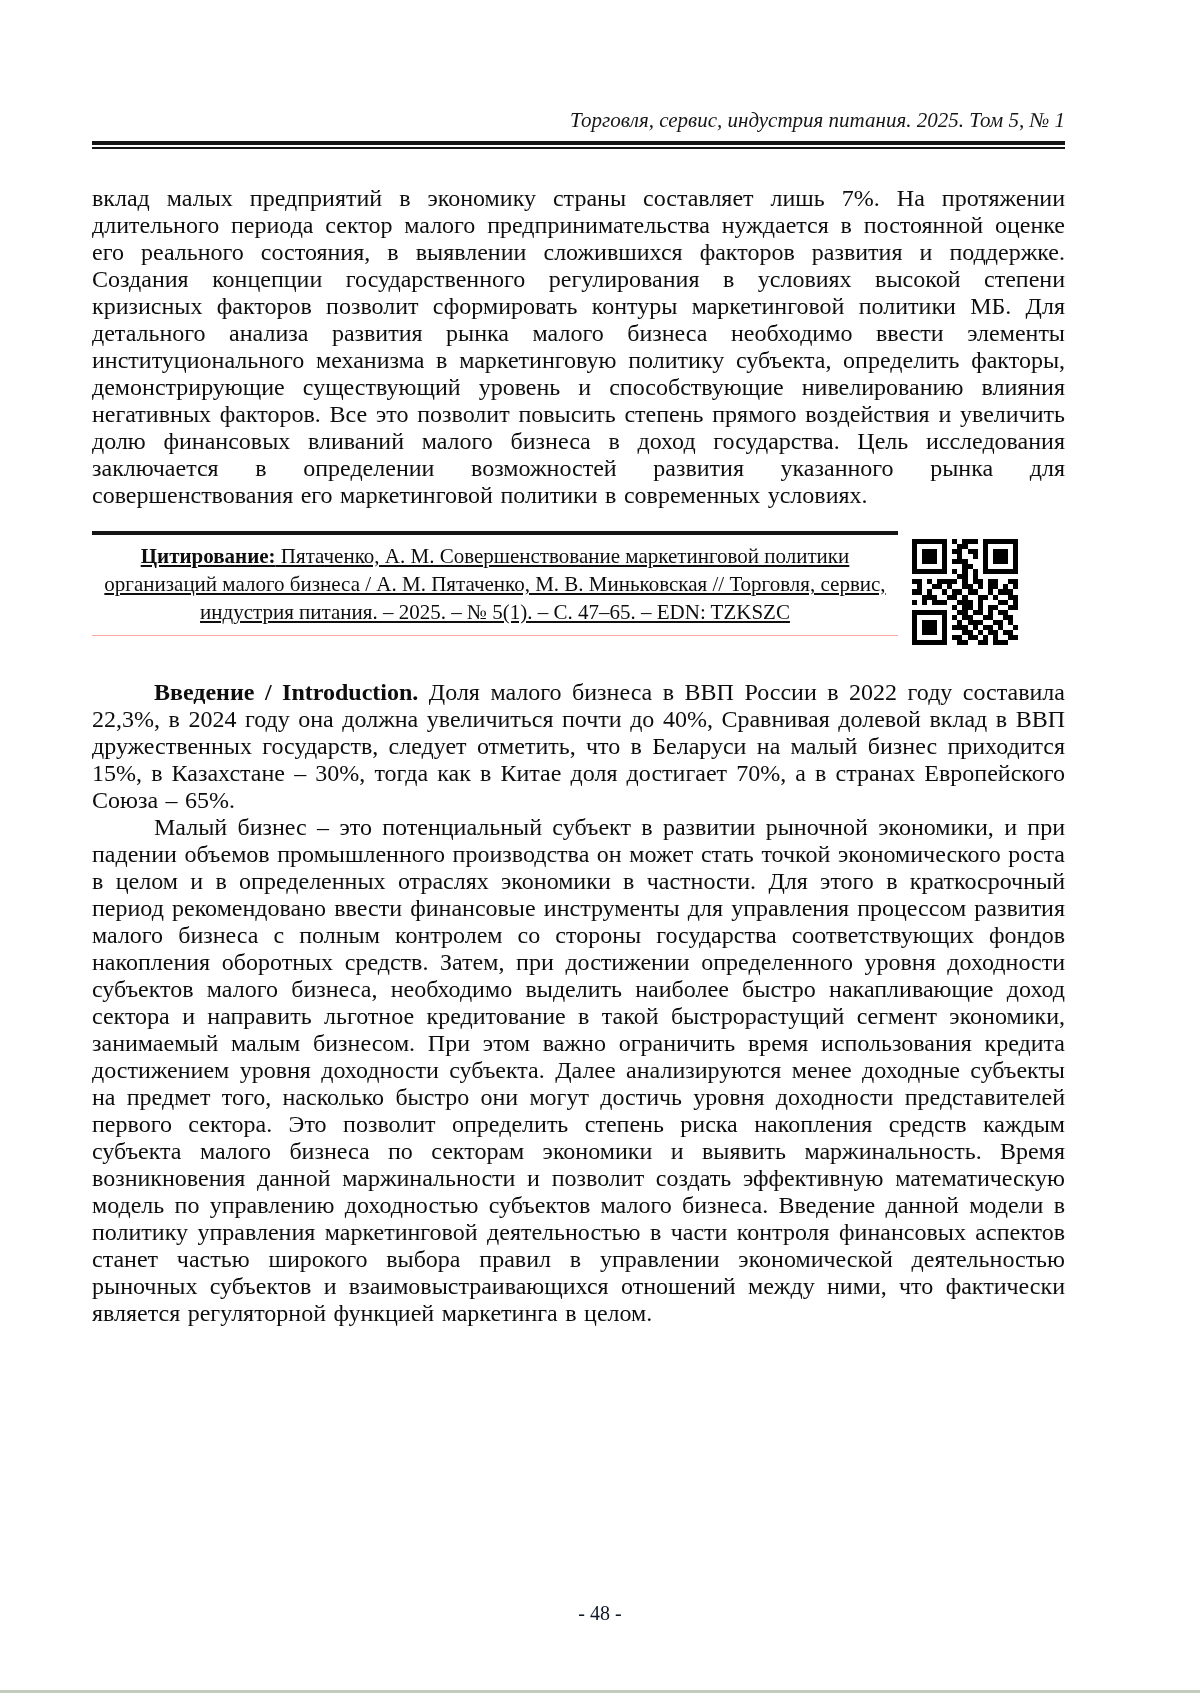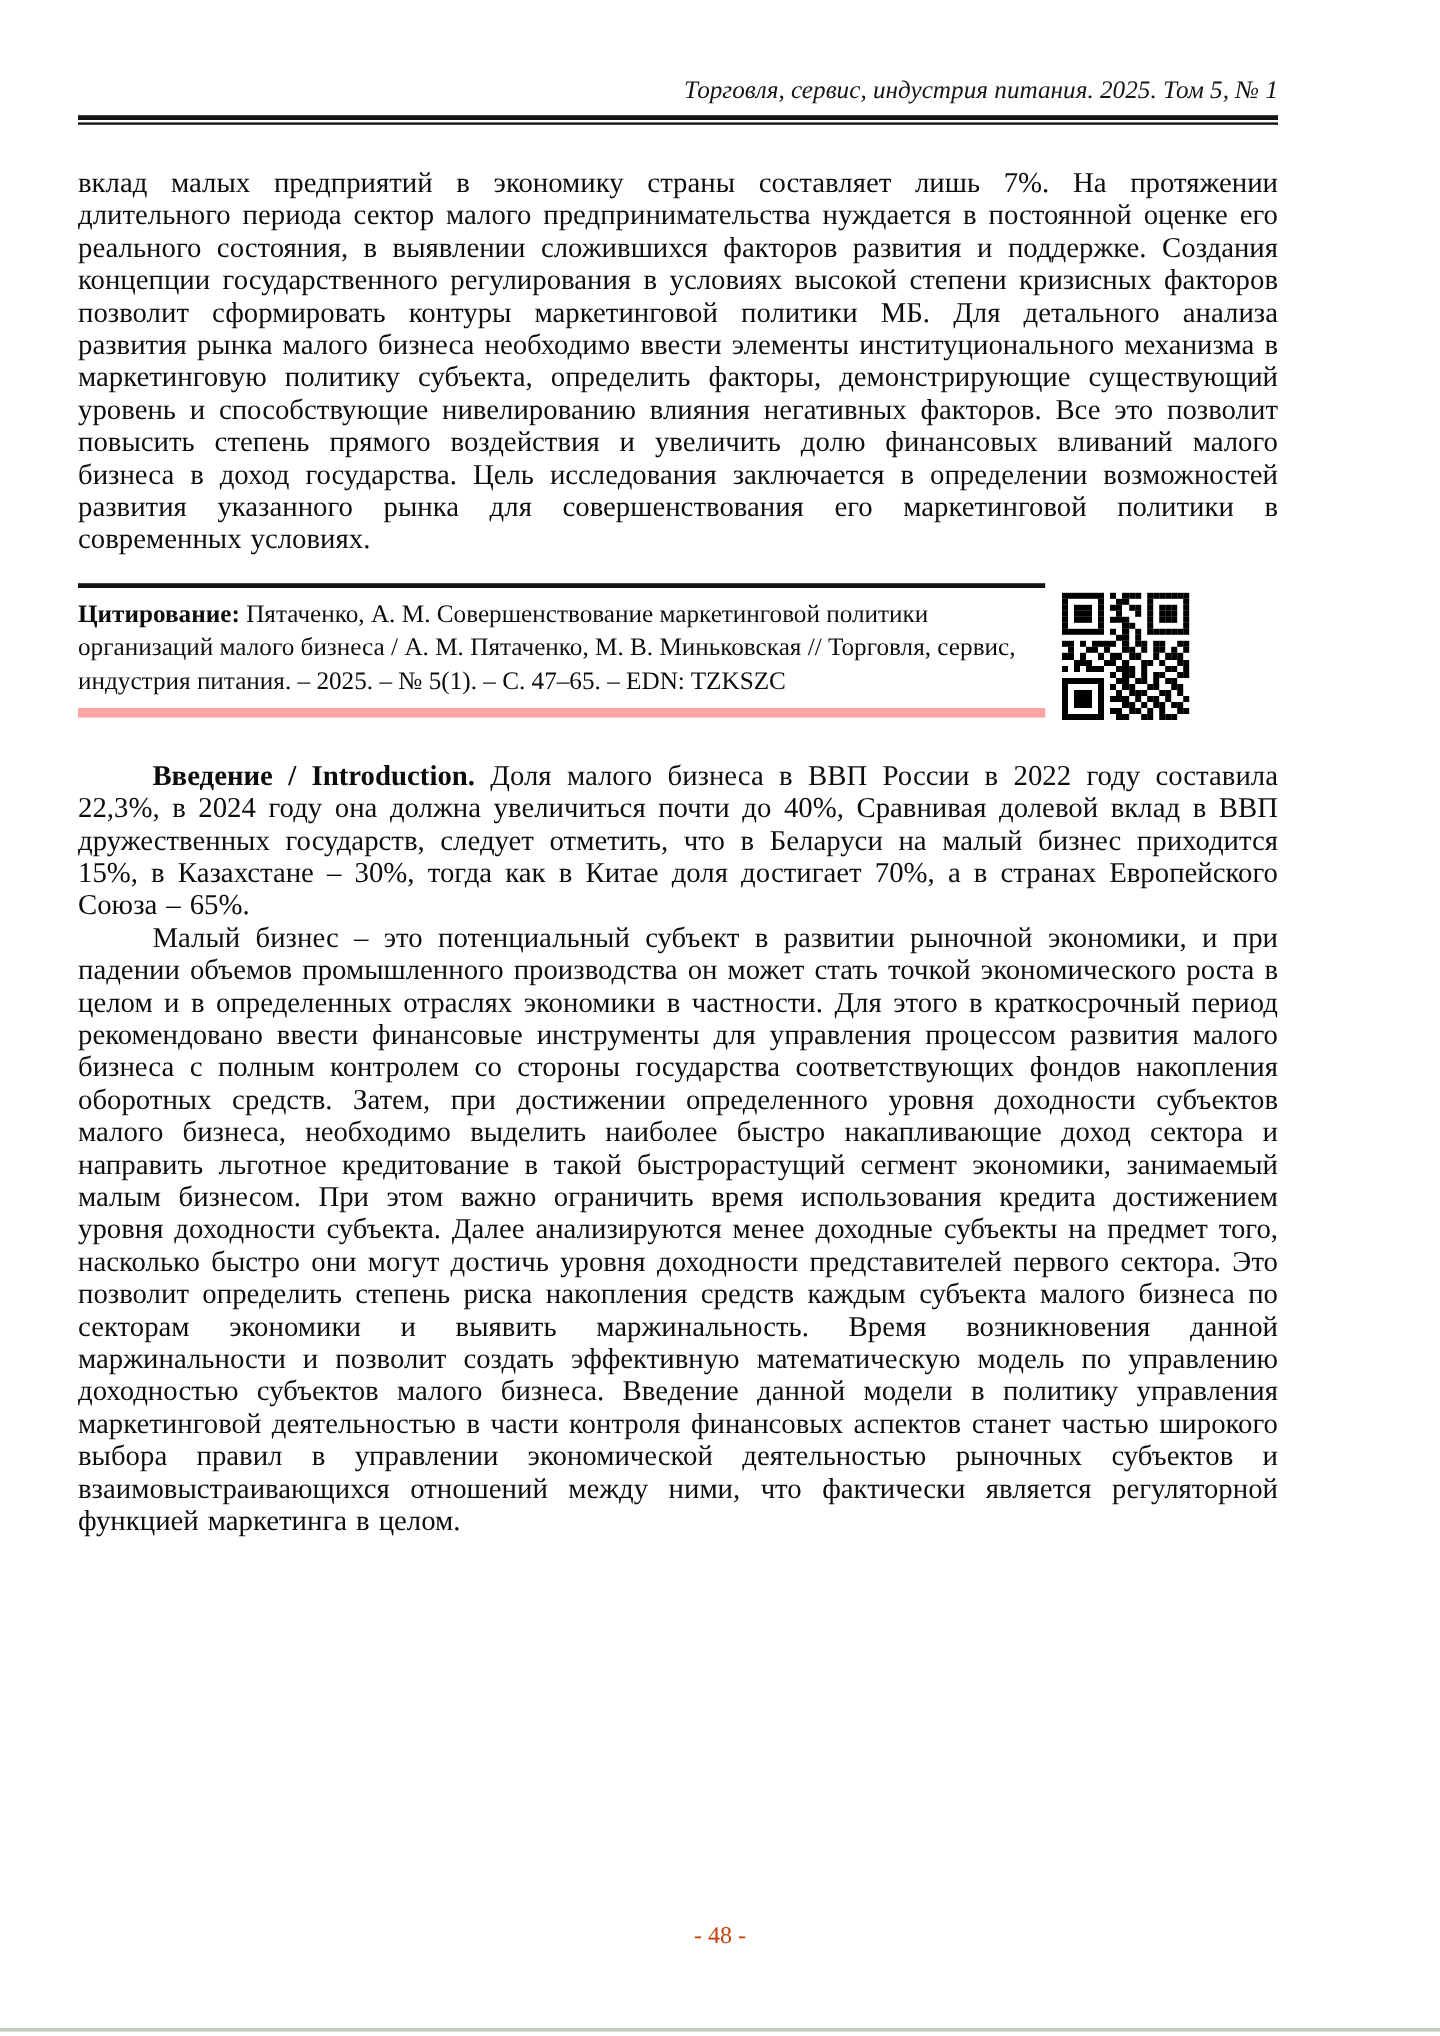--- a/index.html
+++ b/index.html
@@ -5,21 +5,21 @@
   html,body { margin:0; padding:0; background:#ffffff; }
   .page {
     position:relative;
     width:1200px; height:1697px;
     background:#ffffff;
     color:#0d0d0d;
     font-family:"Liberation Serif", serif;
     overflow:hidden;
     box-sizing:border-box;
   }
-  .content { padding:62px 135px 0 65px; }
+  .content { padding:62px 135px 0 92px;margin-top:45px; }
 
   .journal-header {
     text-align:right;
     font-style:italic;
     font-size:21px;
     line-height:26px;
     color:#151515;
   }
   .header-rule {
     margin-top:8px;
@@ -41,45 +41,46 @@
   b { font-weight:bold; }
 
   .citation-block {
     margin-top:22px;
     display:flex;
     align-items:flex-start;
   }
   .citation-box {
     width:806px;
     border-top:4px solid #151515;
-    border-bottom:8px solid #fca5a5;
+    border-bottom:1px solid #fca5a5;
     padding:7px 0 9px 0;
     font-size:21px;
     line-height:28px;
-    text-align:left;
+    text-align:center;
+    text-decoration:underline;
   }
   .qr {
     width:106px; height:106px;
     margin-left:14px;
     margin-top:8px;
     display:grid;
     grid-template-columns:repeat(21, 1fr);
     grid-auto-rows:1fr;
   }
   .qm { background:#000; }
 
   .intro-par { margin-top:34px; }
 
   .page-footer {
     position:absolute;
     left:0; right:0;
     bottom:72px;
     text-align:center;
     font-size:20px;
-    color:#c2410c;
+    color:#0f172a;
   }
   .page-edge-line {
     position:absolute;
     left:0; right:0; bottom:4px;
     height:3px;
     background:#c3cabe;
   }
 </style>
 </head>
 <body>

